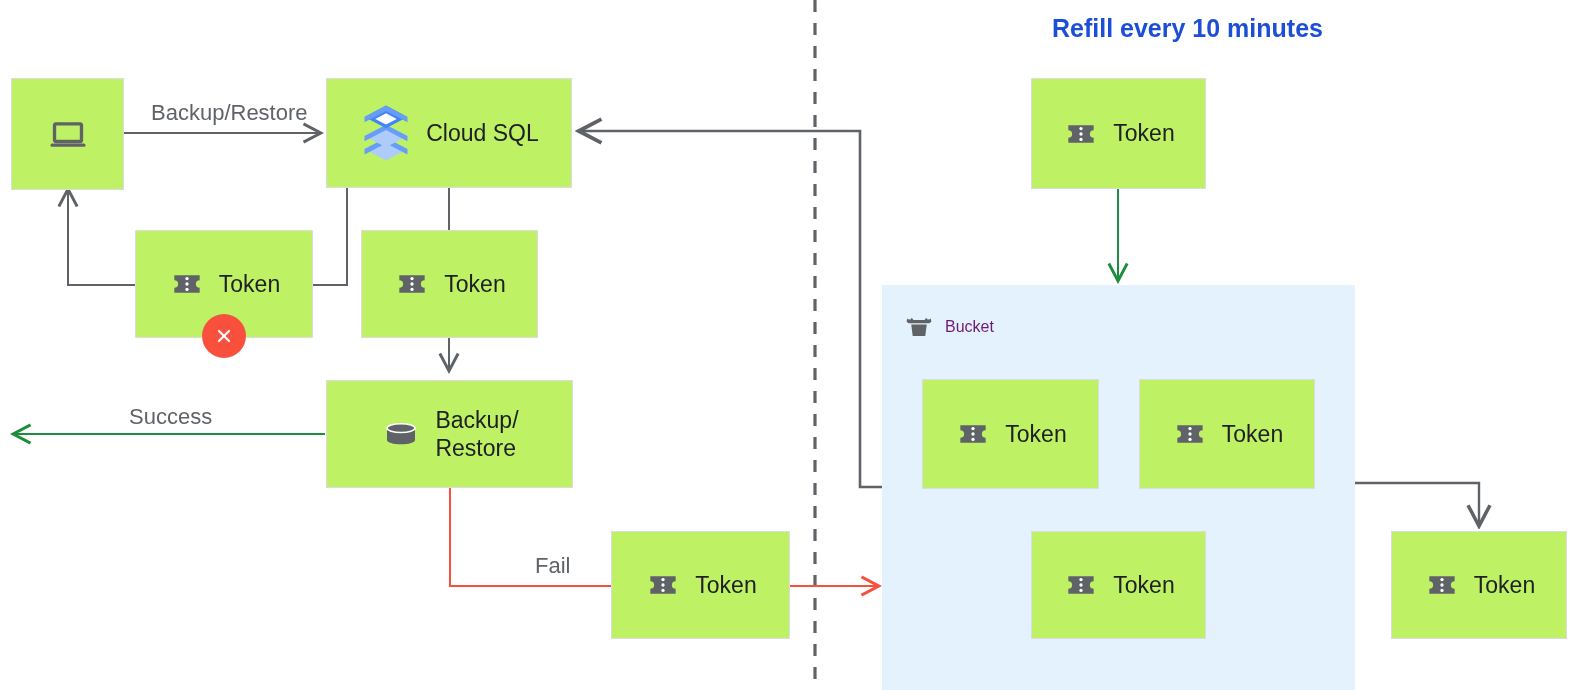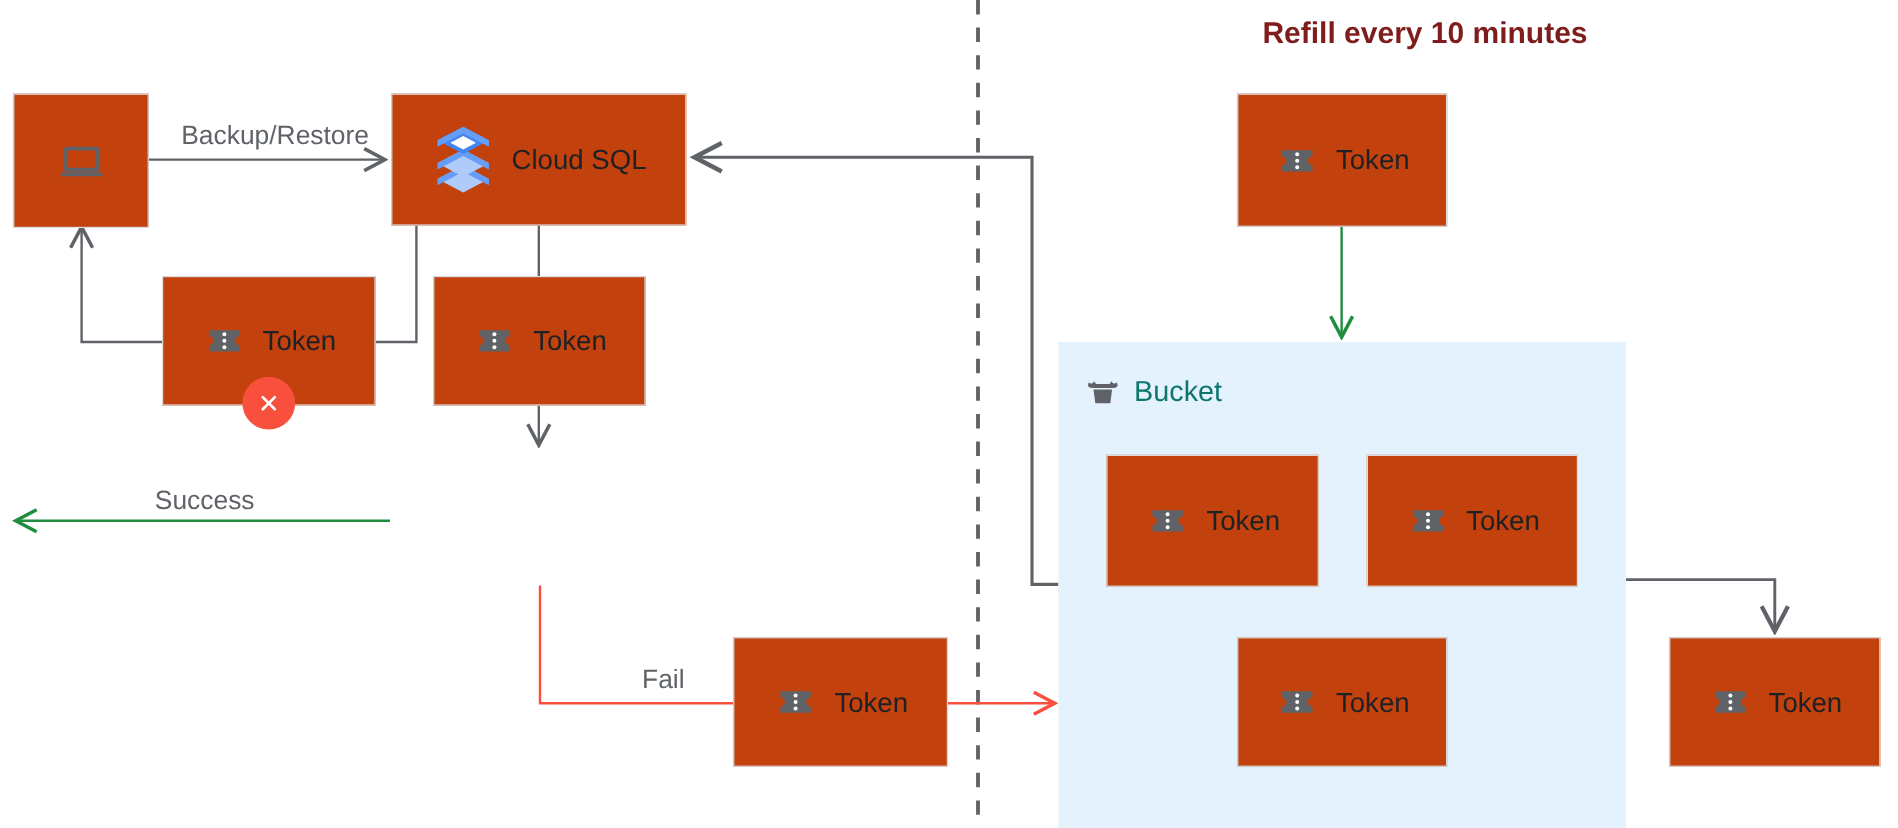--- a/index.html
+++ b/index.html
@@ -26,21 +26,21 @@
     width: 1582px;
     height: 690px;
     pointer-events: none;
   }
 
   
   .node {
     position: absolute;
     box-sizing: border-box;
     border: 1px solid #dadce0;
-    background: #c2410c;
+    background: #bef264;
     display: flex;
     align-items: center;
     justify-content: center;
   }
   .node-inner {
     display: flex;
     align-items: center;
     gap: 13px;
   }
   .node-label {
@@ -56,35 +56,35 @@
     box-sizing: border-box;
     background: #e3f2fd;
   }
   .region-head {
     position: absolute;
     display: flex;
     align-items: center;
     gap: 10px;
   }
   .region-title {
-    color: #0f766e;
-    font-size: 24px;
+    color: #701a75;
+    font-size: 16px;
   }
 
   
   .edge-label {
     position: absolute;
     color: #5f6368;
     font-size: 22px;
     line-height: 1.35;
     white-space: pre-line;
   }
   .diagram-title {
     position: absolute;
-    color: #7f1d1d;
+    color: #1d4ed8;
     font-size: 25px;
     font-weight: bold;
     white-space: nowrap;
   }
 
   
   .icon {
     display: inline-block;
     line-height: 0;
     flex: 0 0 auto;
@@ -212,20 +212,33 @@
           <path d="M4 6.4h16v3.2a2.4 2.4 0 0 0 0 4.8v3.2H4v-3.2a2.4 2.4 0 0 0 0-4.8z" fill="#5f6368"></path>
           <circle cx="12" cy="8.6" r="1.05" fill="#ffffff"></circle>
           <circle cx="12" cy="12" r="1.05" fill="#ffffff"></circle>
           <circle cx="12" cy="15.4" r="1.05" fill="#ffffff"></circle>
         </svg>
       </span>
       <span class="node-label">Token</span>
     </div>
   </div>
 
+  <div class="node" style="left:326px; top:380px; width:247px; height:108px;">
+    <div class="node-inner">
+      <span class="icon">
+        <svg width="42" height="42" viewBox="0 0 24 24" xmlns="http://www.w3.org/2000/svg">
+          <path d="M4 8.6c0 1.4 3.6 2.5 8 2.5s8-1.1 8-2.5v6.8c0 1.4-3.6 2.5-8 2.5s-8-1.1-8-2.5z" fill="#5f6368"></path>
+          <ellipse cx="12" cy="8.6" rx="8" ry="2.5" fill="#5f6368"></ellipse>
+          <ellipse cx="12" cy="8.6" rx="8" ry="2.5" fill="none" stroke="#ffffff" stroke-width="0.9"></ellipse>
+        </svg>
+      </span>
+      <span class="node-label">Backup/
+Restore</span>
+    </div>
+  </div>
 
   <div class="node" style="left:611px; top:531px; width:179px; height:108px;">
     <div class="node-inner">
       <span class="icon">
         <svg width="38" height="38" viewBox="0 0 24 24" xmlns="http://www.w3.org/2000/svg">
           <path d="M4 6.4h16v3.2a2.4 2.4 0 0 0 0 4.8v3.2H4v-3.2a2.4 2.4 0 0 0 0-4.8z" fill="#5f6368"></path>
           <circle cx="12" cy="8.6" r="1.05" fill="#ffffff"></circle>
           <circle cx="12" cy="12" r="1.05" fill="#ffffff"></circle>
           <circle cx="12" cy="15.4" r="1.05" fill="#ffffff"></circle>
         </svg>

